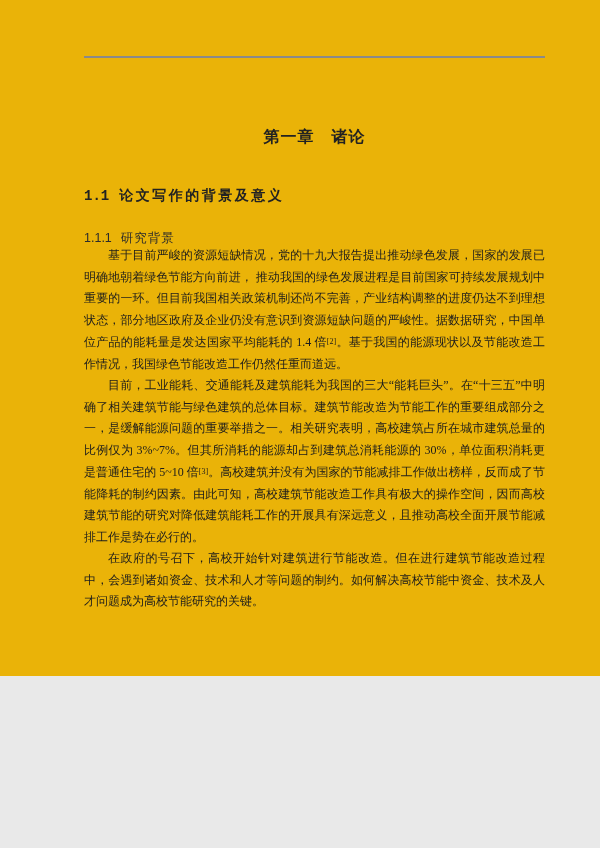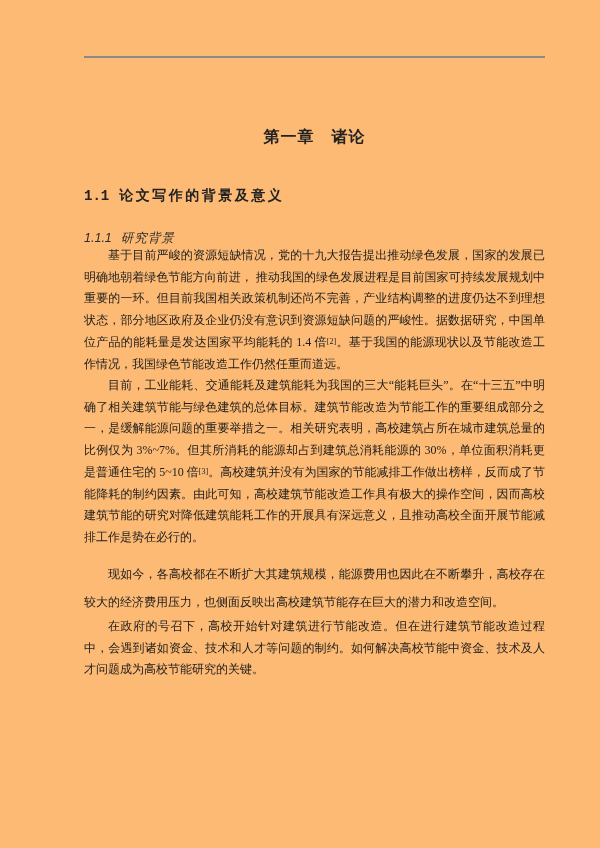--- a/index.html
+++ b/index.html
@@ -1,20 +1,20 @@
 <!DOCTYPE html>
 <html lang="zh"><head>
 <meta charset="utf-8">
 <style>
   html,body{margin:0;padding:0;background:#e9e9e9;}
   .page{
     position:relative;
-    width:600px;height:848px;
+    width:600px;height:676px;
     margin:0 auto;
-    background:#fdba74;
+    background:#eab308;
     font-family:"Liberation Serif","DejaVu Serif",serif;
     color:#1a1a1a;
     overflow:hidden;
   }
   .header-rule{
     position:absolute;
     left:84px;top:56px;
     width:461px;height:2px;
     background:#8a8a8a;
   }
@@ -49,21 +49,20 @@
     font-family:Liberation Mono, monospace;
   }
   .h3{
     margin:27px 0 0 0;
     font-size:12.5px;
     line-height:14px;
     font-weight:normal;
     letter-spacing:1px;
     color:#2b2b2b;
     font-family:"Liberation Sans","DejaVu Sans",sans-serif;
-    font-style:italic;
   }
   .h3 .num{
     letter-spacing:0;
     margin-right:9px;
   }
   .h3-2{ margin-top:9px; }
   p.body{
     margin:0;
     font-size:12px;
     line-height:21.5px;
@@ -96,18 +95,17 @@
     <h3 class="h3">
       <span class="num">1.1.1</span><span>研究背景</span>
     </h3>
 
 
     <p class="body"><span>基于目前严峻的资源短缺情况，党的十九大报告提出推动绿色发展，国家的发展已明确地朝着绿色节能方向前进， 推动我国的绿色发展进程是目前国家可持续发展规划中重要的一环。但目前我国相关政策机制还尚不完善，产业结构调整的进度仍达不到理想状态，部分地区政府及企业仍没有意识到资源短缺问题的严峻性。据数据研究，中国单位产品的能耗量是发达国家平均能耗的 1.4 倍</span><span class="cite">[2]</span><span>。基于我国的能源现状以及节能改造工作情况，我国绿色节能改造工作仍然任重而道远。</span></p>
 
     <p class="body"><span>目前，工业能耗、交通能耗及建筑能耗为我国的三大“能耗巨头”。在“十三五”中明确了相关建筑节能与绿色建筑的总体目标。建筑节能改造为节能工作的重要组成部分之一，是缓解能源问题的重要举措之一。相关研究表明，高校建筑占所在城市建筑总量的比例仅为 3%~7%。但其所消耗的能源却占到建筑总消耗能源的 30%，单位面积消耗更是普通住宅的 5~10 倍</span><span class="cite">[3]</span><span>。高校建筑并没有为国家的节能减排工作做出榜样，反而成了节能降耗的制约因素。由此可知，高校建筑节能改造工作具有极大的操作空间，因而高校建筑节能的研究对降低建筑能耗工作的开展具有深远意义，且推动高校全面开展节能减排工作是势在必行的。</span></p>
 
 
-    <p class="body loose"><span>现如今，各高校都在不断扩大其建筑规模，能源费用也因此在不断攀升，高校存在较大的经济费用压力，也侧面反映出高校建筑节能存在巨大的潜力和改造空间。</span></p>
 
     <p class="body"><span>在政府的号召下，高校开始针对建筑进行节能改造。但在进行建筑节能改造过程中，会遇到诸如资金、技术和人才等问题的制约。如何解决高校节能中资金、技术及人才问题成为高校节能研究的关键。</span></p>
 
   </div>
 </div>
 
 </body></html>

